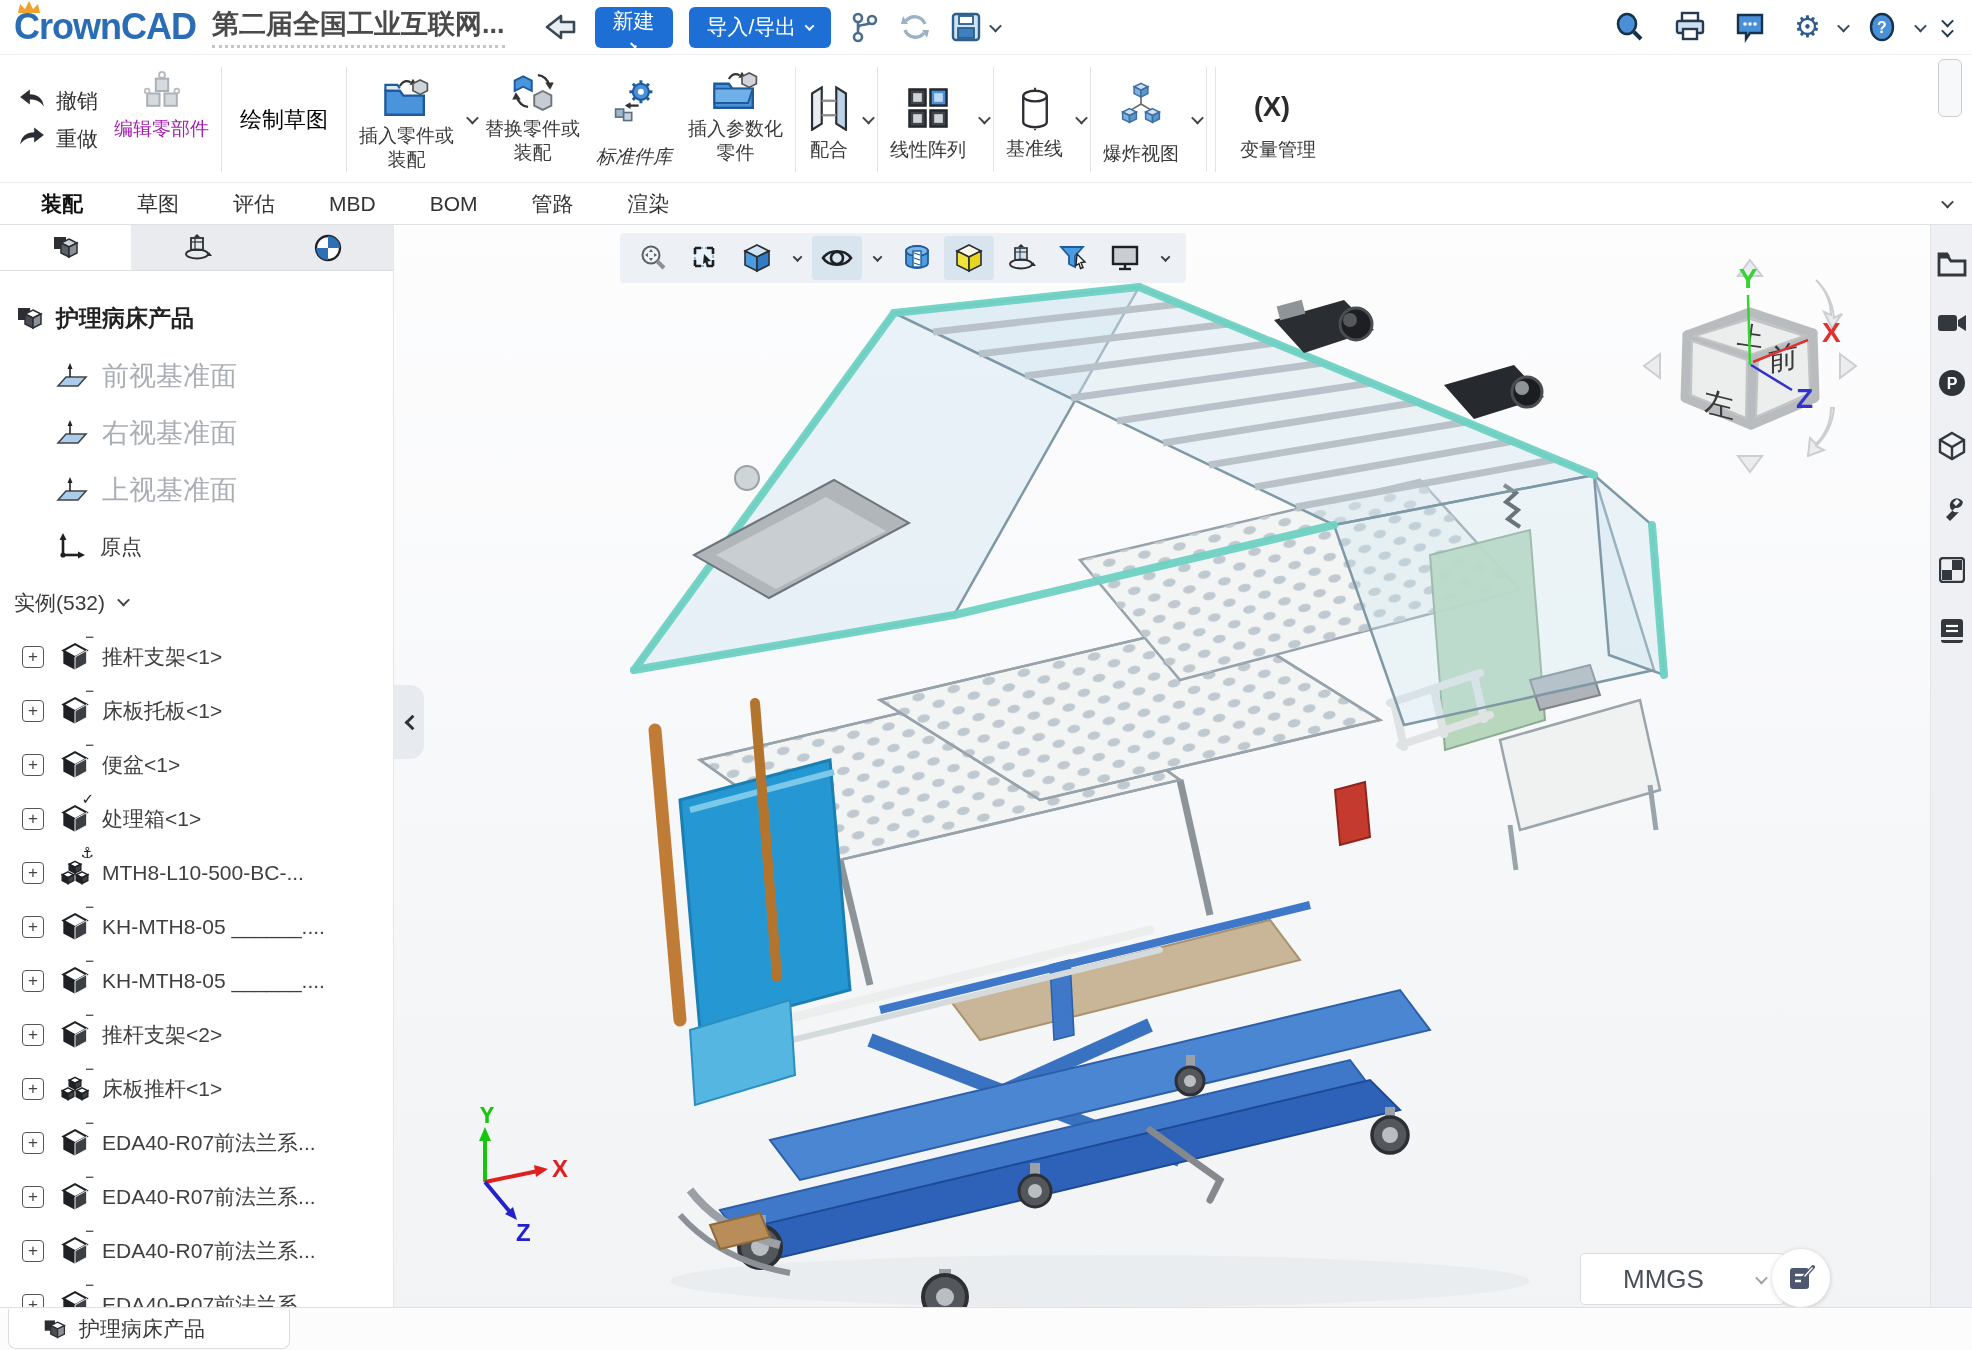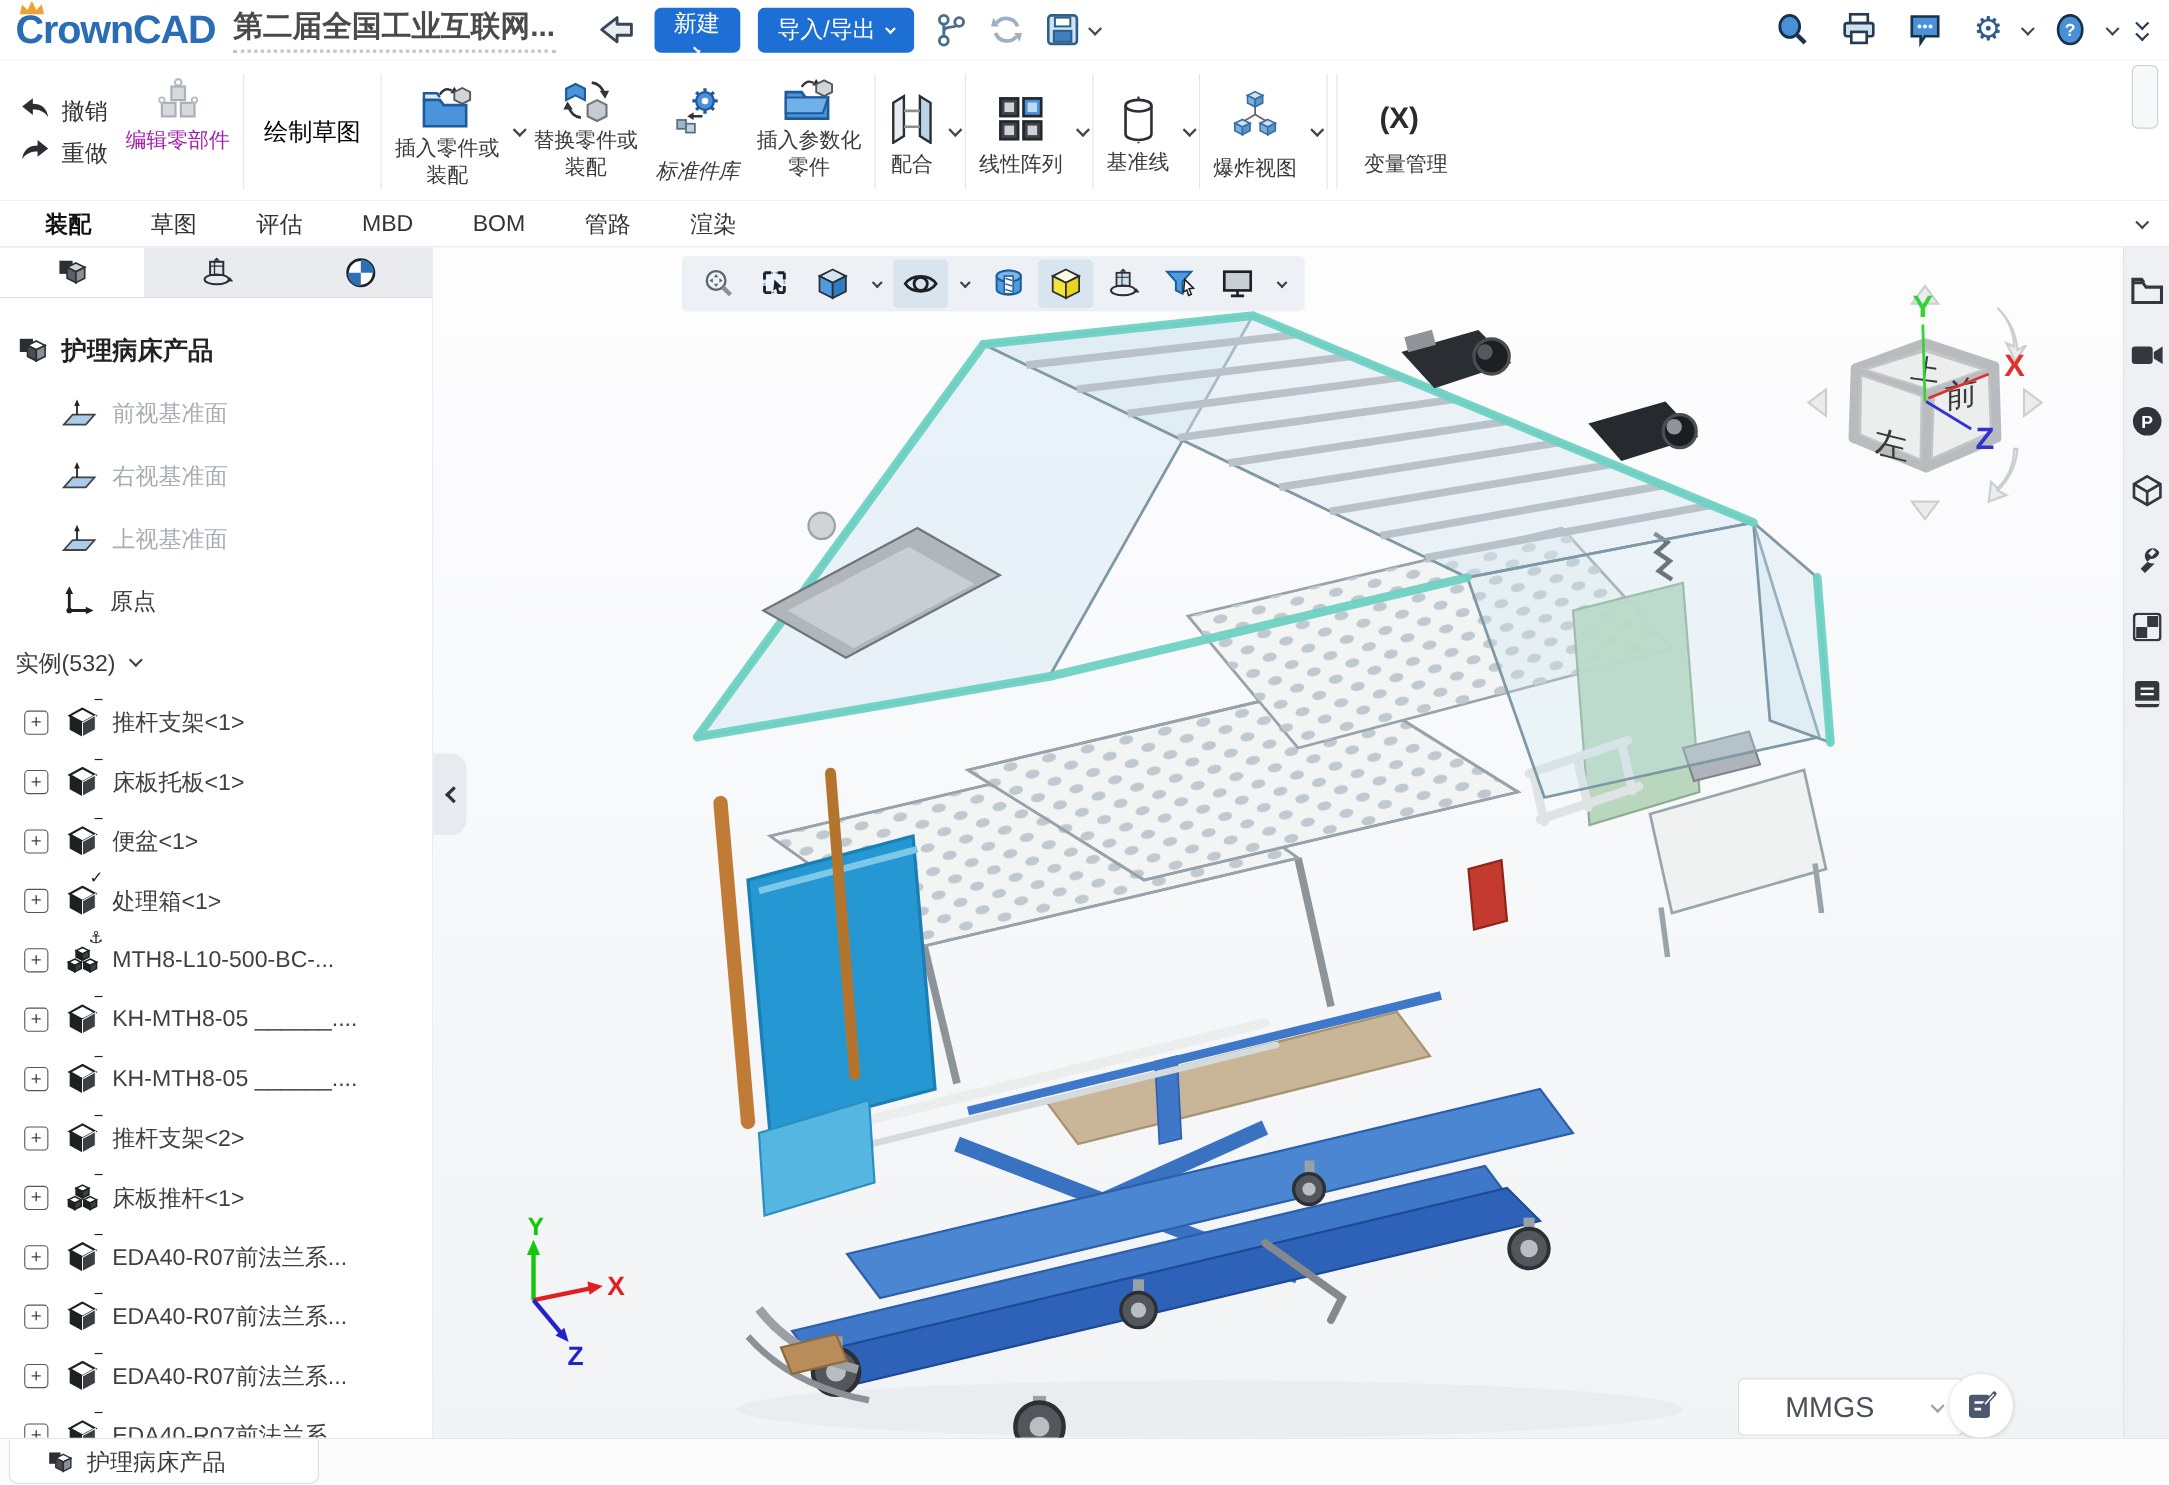--- a/index.html
+++ b/index.html
@@ -45,21 +45,21 @@
   
   .main { display:flex; height:1082px; }
 
   
   .sidebar { width:394px; background:#fff; border-right:1px solid #e4e6e8; display:flex; flex-direction:column; overflow:hidden; }
   .side-tabs { height:46px; display:flex; background:#e9ebee; border-bottom:1px solid #dcdee0; }
   .side-tab { width:131px; display:flex; align-items:center; justify-content:center; cursor:pointer; }
   .side-tab.active { background:#fff; border-bottom:1px solid #fff; }
   .tree { flex:1; overflow:hidden; padding-top:18px; }
   .troot { height:58px; display:flex; align-items:center; gap:12px; padding-left:16px; font-size:23px; font-weight:bold; color:#222; }
-  .tplane { height:57px; display:flex; align-items:center; gap:14px; padding-left:56px; font-size:21px; color:#a9aeb4; cursor:pointer; }
+  .tplane { height:57px; display:flex; align-items:center; gap:14px; padding-left:56px; font-size:27px; color:#a9aeb4; cursor:pointer; }
   .torigin { height:57px; display:flex; align-items:center; gap:14px; padding-left:56px; font-size:21px; color:#3b3b3b; cursor:pointer; }
   .tinst { height:55px; display:flex; align-items:center; gap:14px; padding-left:14px; font-size:21px; color:#3b3b3b; cursor:pointer; }
   .tinst .cv { color:#444; margin-top:-3px; }
   .trow { height:54px; display:flex; align-items:center; padding-left:22px; font-size:21px; color:#3f3f3f; cursor:pointer; }
   .expbox { width:22px; height:22px; border:1.6px solid #555; border-radius:4px; display:flex; align-items:center; justify-content:center; flex:none; }
   .expbox::before { content:"+"; font-size:17px; color:#444; line-height:1; margin-top:-1px; }
   .picon { position:relative; width:30px; margin:0 12px 0 16px; flex:none; display:flex; justify-content:center; }
   .mark { position:absolute; top:-14px; right:-4px; font-style:normal; font-size:15px; color:#222; line-height:1; }
   .tlabel { white-space:nowrap; overflow:hidden; max-width:290px; }
 

